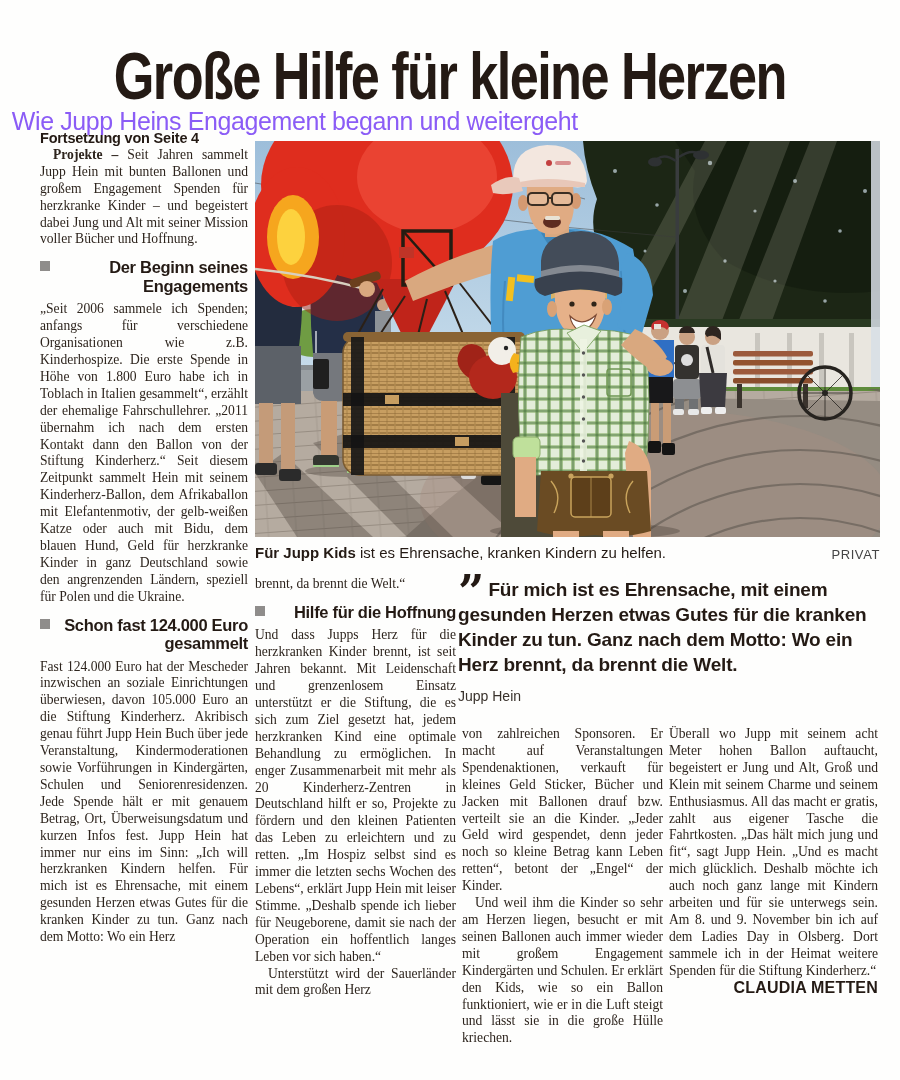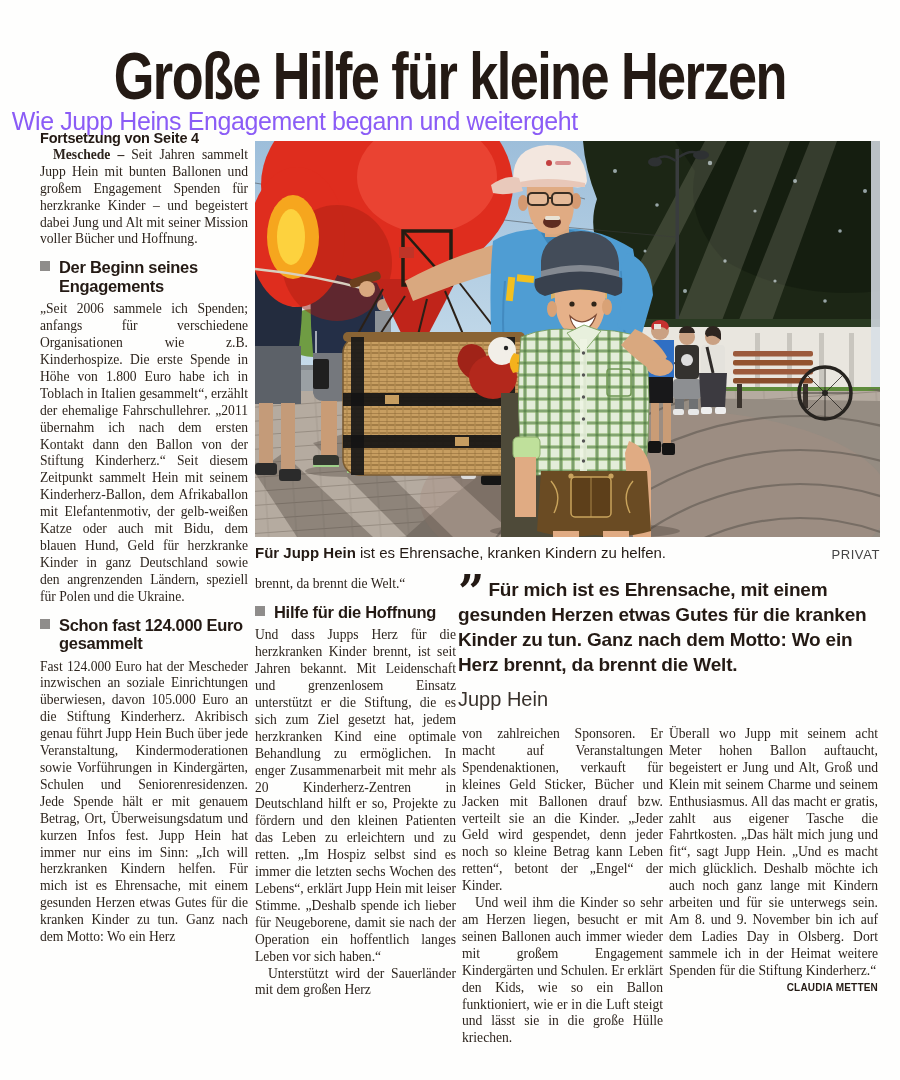--- a/index.html
+++ b/index.html
@@ -16,51 +16,51 @@
             font-size:26px;letter-spacing:-.4px;white-space:nowrap;}
   
   .col{position:absolute;font-size:13.6px;line-height:16.9px;text-align:justify;
        color:#2d241d;hyphens:auto;}
   .col p{margin:0 0 0 0;}
   .ind{text-indent:13px;}
   .contline{font-family:"Liberation Sans",sans-serif;font-weight:700;font-size:14.5px;
        letter-spacing:-.2px;color:#241a14;text-align:left;}
   .sec{position:relative;padding-left:19px;margin:10px 0 6px;
        font-family:"Liberation Sans",sans-serif;font-weight:700;font-size:16.5px;
-       line-height:1.12;letter-spacing:-.3px;color:#241a14;text-align:left;}
+       line-height:1.12;letter-spacing:-.3px;color:#241a14;text-align:right;}
   .sec .sq{position:absolute;left:0;top:3px;width:10px;height:10px;background:#8f8d8b;}
   .byline{margin-top:3px;text-align:right;font-family:"Liberation Sans",sans-serif;
-       font-weight:700;font-size:10px;letter-spacing:.2px;color:#241a14;}
+       font-weight:700;font-size:16px;letter-spacing:.2px;color:#241a14;}
   
   .photo-wrap{position:absolute;left:255px;top:141px;width:625px;height:396px;}
   .photo-wrap svg{display:block;width:100%;height:100%;}
   .caption{position:absolute;left:255px;top:544px;width:625px;
        font-family:"Liberation Sans",sans-serif;font-size:15px;color:#241a14;}
   .caption .cb{font-weight:700;}
   .caption .credit{float:right;font-size:13px;letter-spacing:.6px;color:#454545;
        margin-top:3px;font-weight:400;}
   
   .quote{position:absolute;left:458px;top:577px;width:422px;
        font-family:"Liberation Sans",sans-serif;color:#241a14;}
   .qtext{font-weight:700;font-size:19px;line-height:25px;letter-spacing:-.2px;}
   .qmark{font-family:"DejaVu Serif",serif;font-size:46px;line-height:0;
        vertical-align:-12px;margin-right:7px;letter-spacing:-3px;}
-  .qattr{margin-top:11px;font-size:20px;font-weight:400;color:#38312b;}
+  .qattr{margin-top:11px;font-size:14px;font-weight:400;color:#38312b;}
 </style>
 </head>
 <body>
 
 <div class="page">
 
   <h1 class="headline"><span class="fx">Große Hilfe für kleine Herzen</span></h1>
   <h2 class="subhead"><span class="fx">Wie Jupp Heins Engagement begann und weitergeht</span></h2>
 
   <div class="col" style="left:40px;top:130px;width:208px;">
     <p class="contline">Fortsetzung von Seite 4</p>
-    <p class="ind"><b>Meschede – </b><span>Seit Jahren sammelt Jupp Hein mit bunten Ballonen und großem Engagement Spenden für herzkranke Kinder – und begeistert dabei Jung und Alt mit seiner Mission voller Bücher und Hoffnung.</span></p>
+    <p class="ind"><b>Projekte – </b><span>Seit Jahren sammelt Jupp Hein mit bunten Ballonen und großem Engagement Spenden für herzkranke Kinder – und begeistert dabei Jung und Alt mit seiner Mission voller Bücher und Hoffnung.</span></p>
     <h3 class="sec"><span class="sq"></span><span>Der Beginn seines Engagements</span></h3>
     <p>„Seit 2006 sammele ich Spenden; anfangs für verschiedene Organisationen wie z.B. Kinderhospize. Die erste Spende in Höhe von 1.800 Euro habe ich in Toblach in Italien gesammelt“, erzählt der ehemalige Fahrschullehrer. „2011 übernahm ich nach dem ersten Kontakt dann den Ballon von der Stiftung Kinderherz.“ Seit diesem Zeitpunkt sammelt Hein mit seinem Kinderherz-Ballon, dem Afrikaballon mit Elefantenmotiv, der gelb-weißen Katze oder auch mit Bidu, dem blauen Hund, Geld für herzkranke Kinder in ganz Deutschland sowie den angrenzenden Ländern, speziell für Polen und die Ukraine.</p>
     <h3 class="sec"><span class="sq"></span><span>Schon fast 124.000 Euro gesammelt</span></h3>
     <p>Fast 124.000 Euro hat der Mescheder inzwischen an soziale Einrichtungen überwiesen, davon 105.000 Euro an die Stiftung Kinderherz. Akribisch genau führt Jupp Hein Buch über jede Veranstaltung, Kindermoderationen sowie Vorführungen in Kindergärten, Schulen und Seniorenresidenzen. Jede Spende hält er mit genauem Betrag, Ort, Überweisungsdatum und kurzen Infos fest. Jupp Hein hat immer nur eins im Sinn: „Ich will herzkranken Kindern helfen. Für mich ist es Ehrensache, mit einem gesunden Herzen etwas Gutes für die kranken Kinder zu tun. Ganz nach dem Motto: Wo ein Herz</p>
   </div>
 
   <div class="photo-wrap">
     <svg viewBox="0 0 625 396" preserveAspectRatio="none">
       <defs>
         <linearGradient id="skyg" x1="0" y1="0" x2="0" y2="1">
@@ -382,21 +382,21 @@
       <g>
         <path d="M372,112 Q396,120 398,154 L386,196 L362,186 Q370,150 366,124 Z" fill="#4f9dd3"></path>
         <path d="M380,188 Q402,198 412,216 L400,232 Q382,220 366,204 Z" fill="#d9a87f"></path>
         <ellipse cx="405" cy="226" rx="13" ry="9" fill="#d9a87f"></ellipse>
       </g>
     </svg>
   </div>
 
   <div class="caption">
     <span class="credit">PRIVAT</span>
-    <span class="cb">Für Jupp Hein</span><span> ist es Ehrensache, kranken Kindern zu helfen.</span>
+    <span class="cb">Für Jupp Kids</span><span> ist es Ehrensache, kranken Kindern zu helfen.</span>
   </div>
 
   <div class="col" style="left:255px;top:576px;width:201px;">
     <p>brennt, da brennt die Welt.“</p>
     <h3 class="sec"><span class="sq"></span><span>Hilfe für die Hoffnung</span></h3>
     <p>Und dass Jupps Herz für die herzkranken Kinder brennt, ist seit Jahren bekannt. Mit Leidenschaft und grenzenlosem Einsatz unterstützt er die Stiftung, die es sich zum Ziel gesetzt hat, jedem herzkranken Kind eine optimale Behandlung zu ermöglichen. In enger Zusammenarbeit mit mehr als 20 Kinderherz-Zentren in Deutschland hilft er so, Projekte zu fördern und den kleinen Patienten das Leben zu erleichtern und zu retten. „Im Hospiz selbst sind es immer die letzten sechs Wochen des Lebens“, erklärt Jupp Hein mit leiser Stimme. „Deshalb spende ich lieber für Neugeborene, damit sie nach der Operation ein hoffentlich langes Leben vor sich haben.“</p>
     <p class="ind">Unterstützt wird der Sauerländer mit dem großen Herz</p>
   </div>
 
   <div class="quote">

